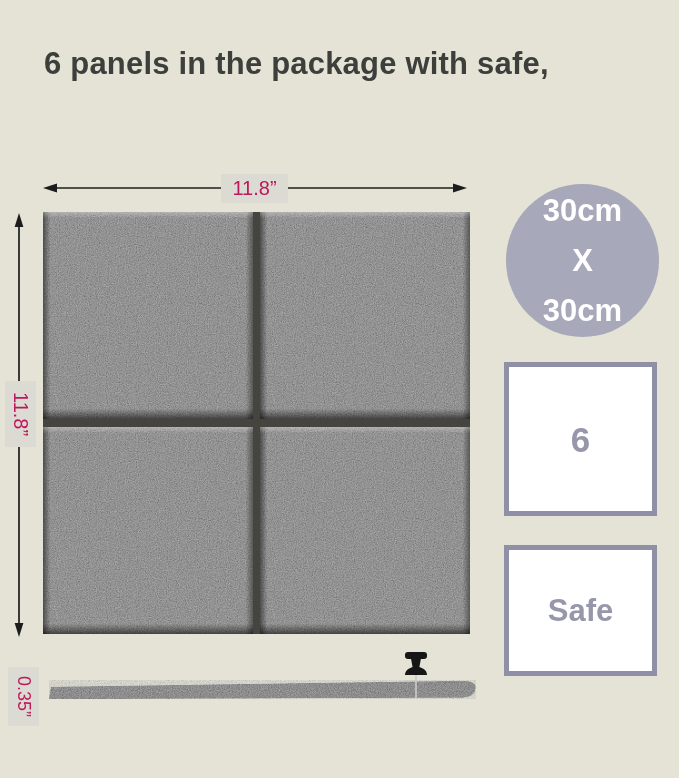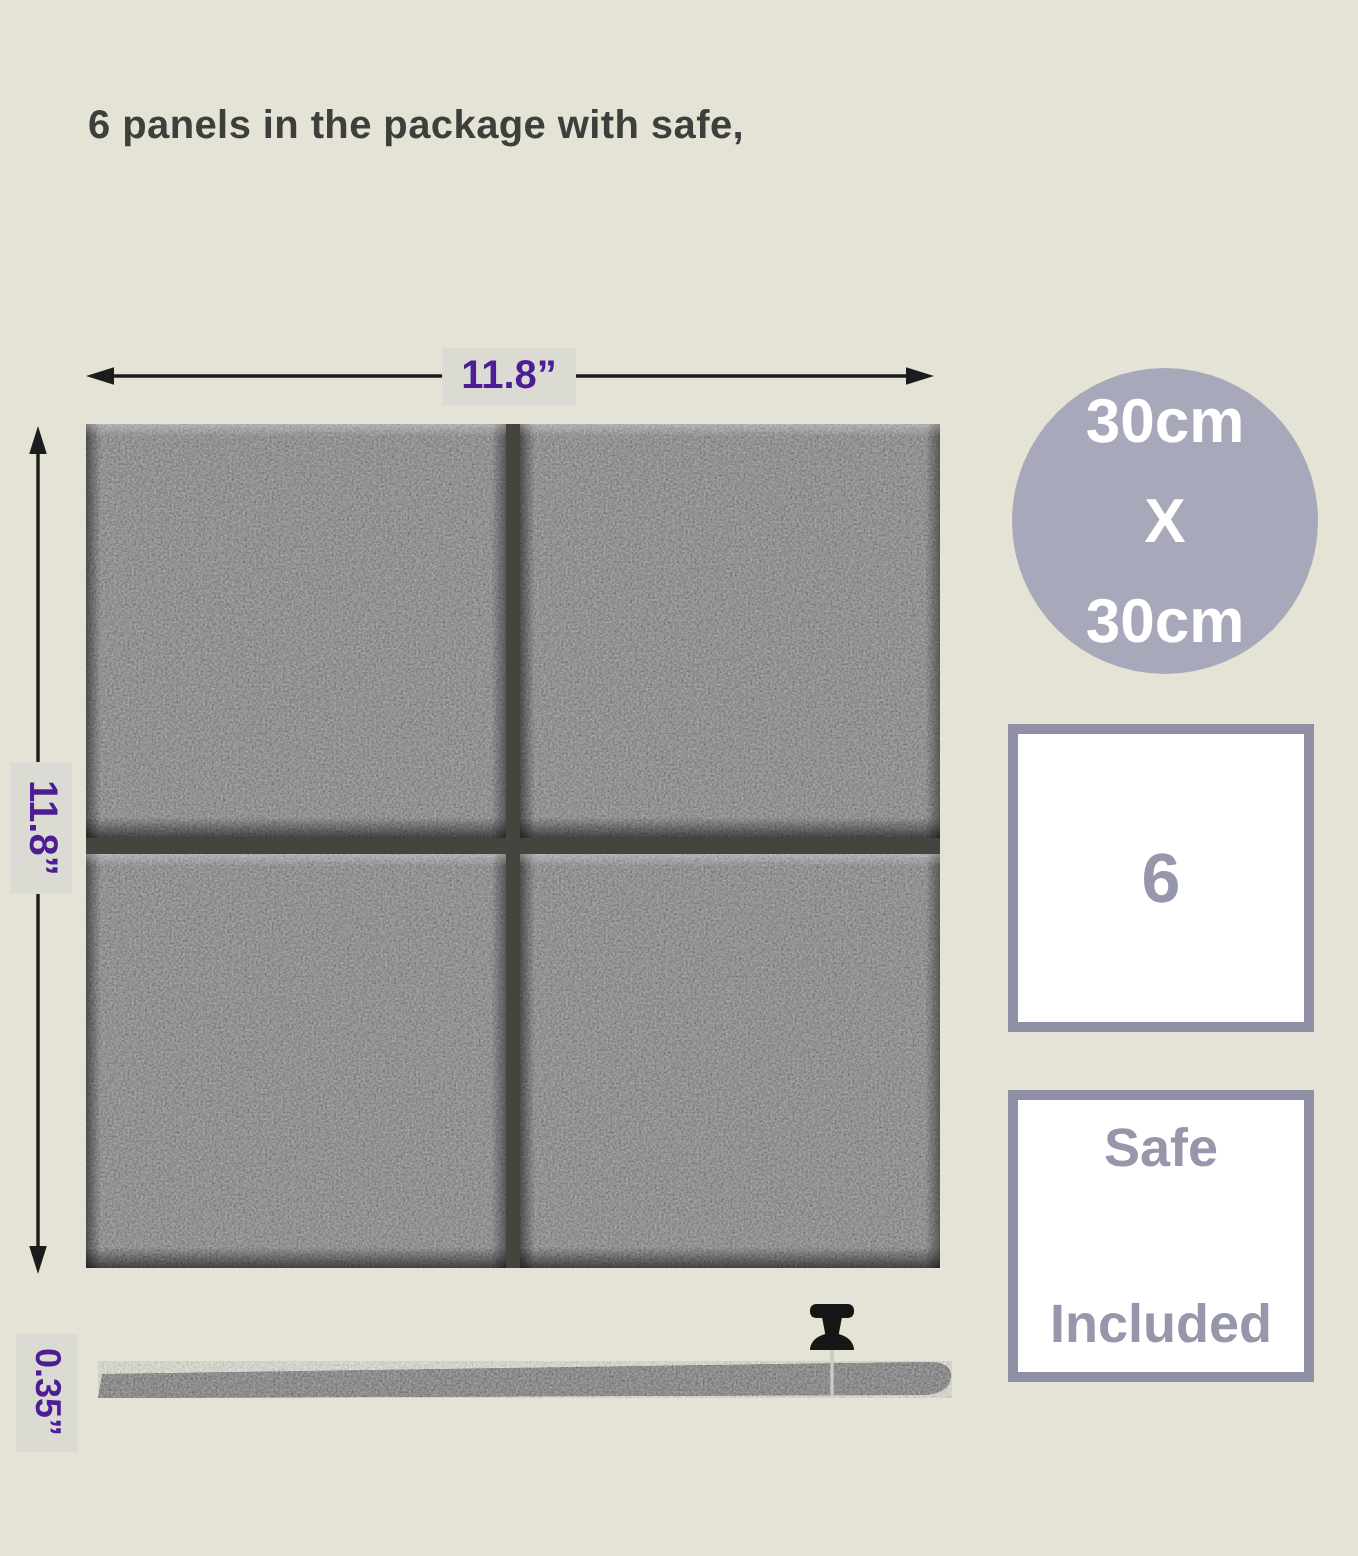--- a/index.html
+++ b/index.html
@@ -3,25 +3,25 @@
 <meta charset="utf-8">
 <style>
   html,body { margin:0; padding:0; background:#ffffff; }
   .canvas {
     position:relative; width:679px; height:778px;
     background:#e4e3d5; overflow:hidden;
     font-family:"Liberation Sans", sans-serif;
   }
   .headline {
     position:absolute; left:44px; top:44px; margin:0;
-    font-size:20px; font-weight:bold; color:#3c3f3c;
+    font-size:31px; font-weight:bold; color:#3c3f3c;
     line-height:39px; letter-spacing:0.2px;
   }
   .dim-label {
-    position:absolute; background:#dbdbd3; color:#4c1d95; font-weight:bold;
+    position:absolute; background:#dbdbd3; color:#be185d; font-weight:normal;
     display:flex; align-items:center; justify-content:center; 
   }
   #width-label  { left:221px; top:174px; width:67px; height:29px; font-size:20px; }
   #height-label { left:5px;  top:381px; width:31px; height:66px; font-size:20px; writing-mode:vertical-rl; }
   #thickness-label { left:8px; top:667px; width:31px; height:59px; font-size:18px; writing-mode:vertical-rl; }
 
   .arrow-svg { position:absolute; }
   #width-arrow  { left:43px; top:180px; }
   #height-arrow { left:11px; top:213px; }
 
@@ -35,21 +35,21 @@
     display:flex; flex-direction:column; align-items:center; justify-content:center;
     font-size:31px; font-weight:bold; line-height:38px; text-align:center;gap:12px;
   }
   .feature-box {
     position:absolute; left:504px; width:153px; box-sizing:border-box;
     background:#ffffff; border:5px solid #8f8fa6; color:#9797ac;
     display:flex; flex-direction:column; align-items:center; justify-content:center;
     font-weight:bold; text-align:center;
   }
   #panel-count-badge { top:362px; height:154px; font-size:35px; line-height:45px; }
-  #adhesive-badge    { top:545px; height:146px; font-size:27px; line-height:40px;gap:48px; }
+  #adhesive-badge    { top:545px; height:131px; font-size:31px; line-height:40px;gap:48px; }
   #adhesive-badge span { white-space:nowrap; }
 </style>
 </head>
 <body>
 
 <div class="canvas">
 
   <h1 class="headline"><span>6 panels in the package with safe,</span><br></h1>
 
   <svg id="width-arrow" class="arrow-svg" width="424" height="16" viewBox="0 0 424 16">
@@ -120,16 +120,15 @@
     <span>X</span>
     <span>30cm</span>
   </div>
 
   <div class="feature-box" id="panel-count-badge">
     <span>6</span>
   </div>
 
   <div class="feature-box" id="adhesive-badge">
     <span>Safe</span>
-    <span>Included</span>
   </div>
 
 </div>
 
 </body></html>

